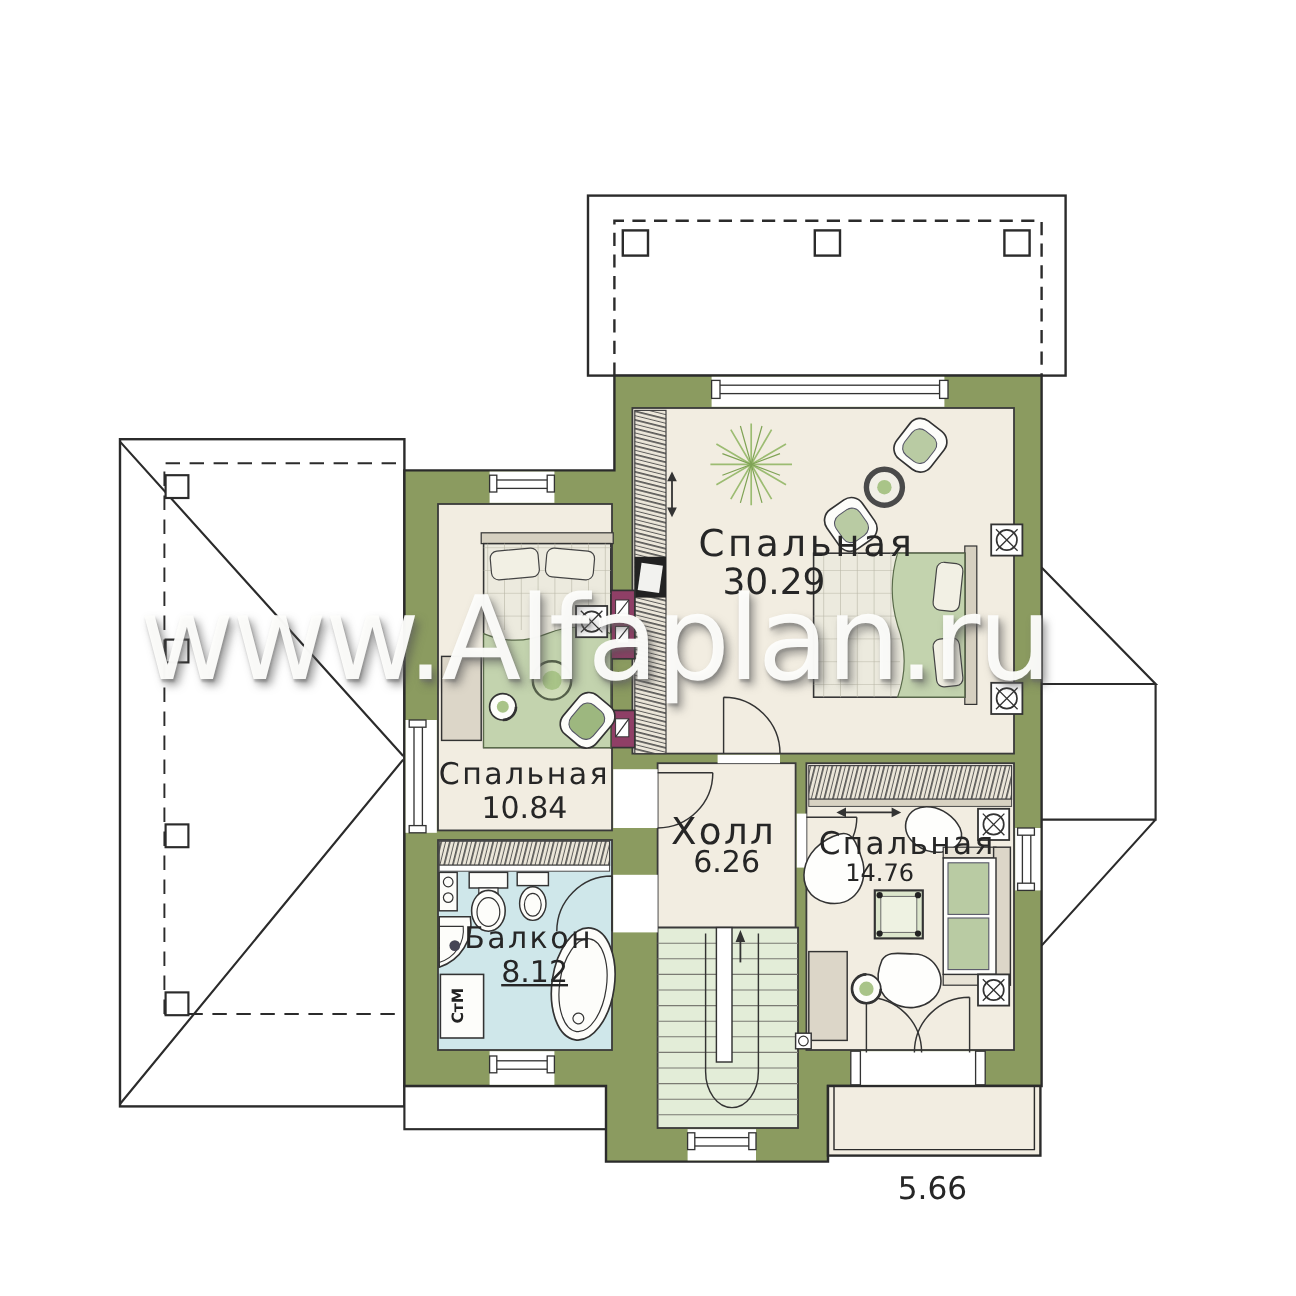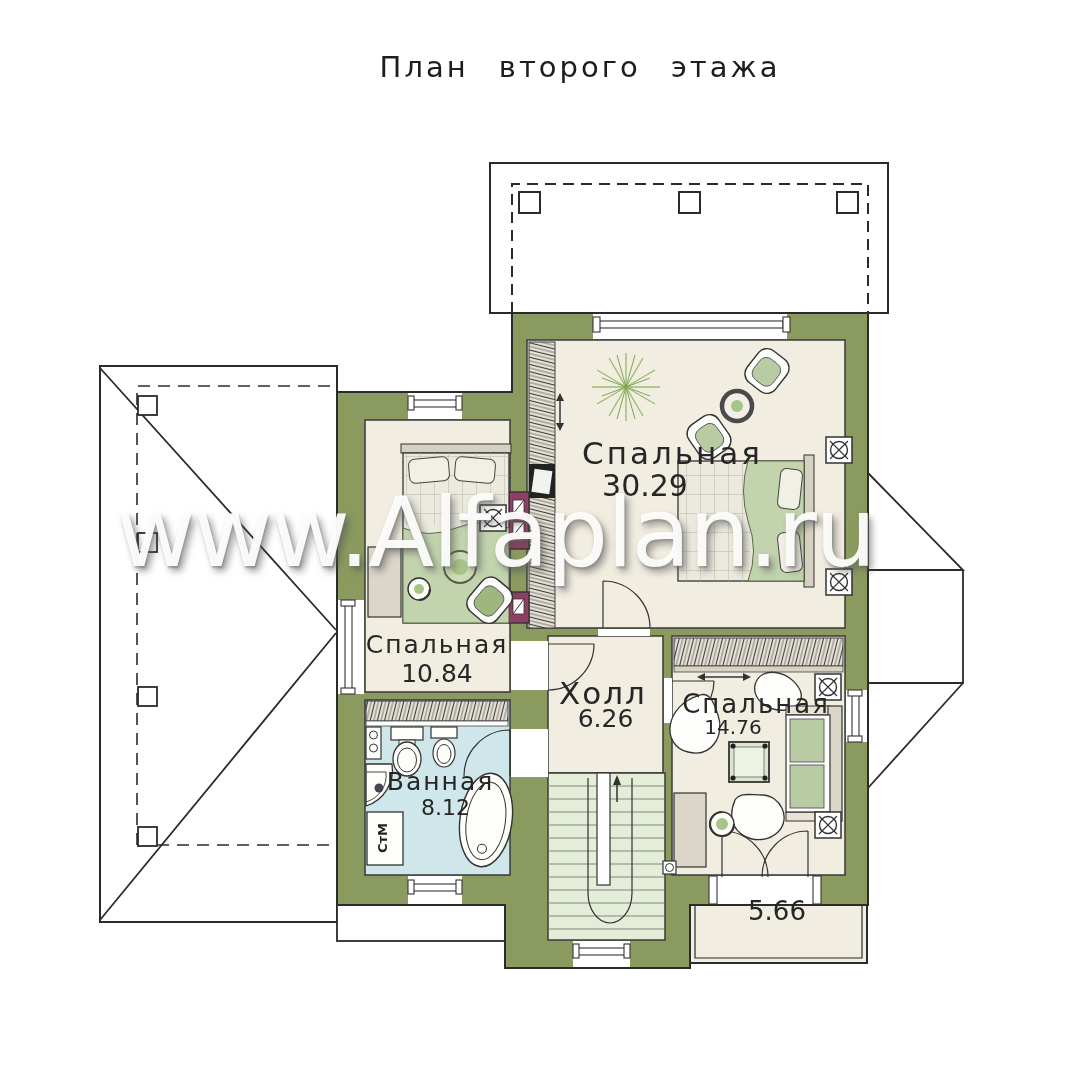--- a/index.html
+++ b/index.html
@@ -310,36 +310,35 @@
   <g>
     <rect x="367" y="812" width="36" height="53" fill="#fdfdfa" stroke="#333" stroke-width="1.3"></rect>
   </g>
   <g transform="rotate(8 486 820)">
     <ellipse cx="486" cy="820" rx="26" ry="47" fill="#fdfdfa" stroke="#333" stroke-width="1.4"></ellipse>
     <ellipse cx="486" cy="821" rx="19.5" ry="39" fill="none" stroke="#333" stroke-width="1"></ellipse>
     <circle cx="486" cy="849" r="4.5" fill="none" stroke="#333" stroke-width="1"></circle>
   </g>
 </svg>
 
-<div class="title">План второго этажа</div>
 
 <div class="rlabel" style="left:545px;top:438px;width:255px;font-size:31px;letter-spacing:3px;">Спальная</div>
 <div class="rlabel" style="left:545px;top:471px;width:200px;font-size:30px;">30.29</div>
 
 <div class="rlabel" style="left:357px;top:632px;width:160px;font-size:25px;letter-spacing:2px;">Спальная</div>
 <div class="rlabel" style="left:357px;top:661px;width:160px;font-size:25px;">10.84</div>
 
 <div class="rlabel" style="left:528px;top:678px;width:150px;font-size:31px;letter-spacing:2px;">Холл</div>
 <div class="rlabel" style="left:528px;top:706px;width:155px;font-size:25px;">6.26</div>
 
 <div class="rlabel" style="left:665px;top:691px;width:182px;font-size:26px;letter-spacing:2px;">Спальная</div>
 <div class="rlabel" style="left:658px;top:717px;width:150px;font-size:20px;">14.76</div>
 
-<div class="rlabel" style="left:363px;top:769px;width:155px;font-size:25px;letter-spacing:2px;">Ванная</div>
-<div class="rlabel" style="left:368px;top:797px;width:155px;font-size:22px;">8.12</div>
-
-<div class="rlabel" style="left:688px;top:898px;width:178px;font-size:26px;">5.66</div>
+<div class="rlabel" style="left:363px;top:769px;width:155px;font-size:25px;letter-spacing:2px;">Балкон</div>
+<div class="rlabel" style="left:368px;top:797px;width:155px;font-size:25px;text-decoration:underline;">8.12</div>
+
+<div class="rlabel" style="left:688px;top:978px;width:178px;font-size:26px;">5.66</div>
 
 <div class="stm">СтМ</div>
 
 <div class="watermark">www.Alfaplan.ru</div>
 
 </div>
 
 </body></html>

